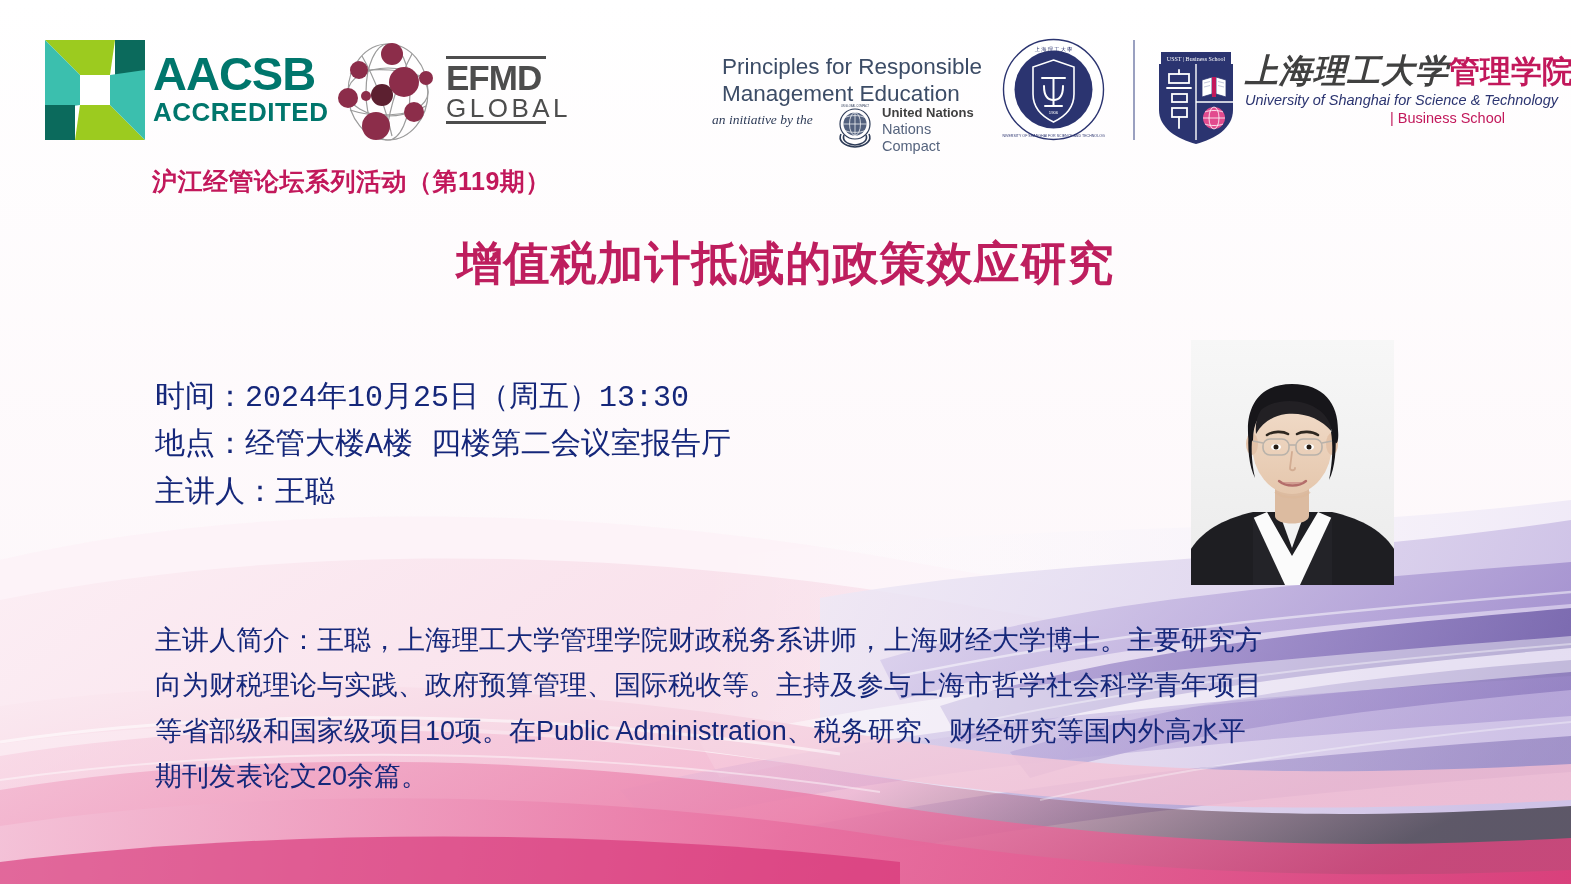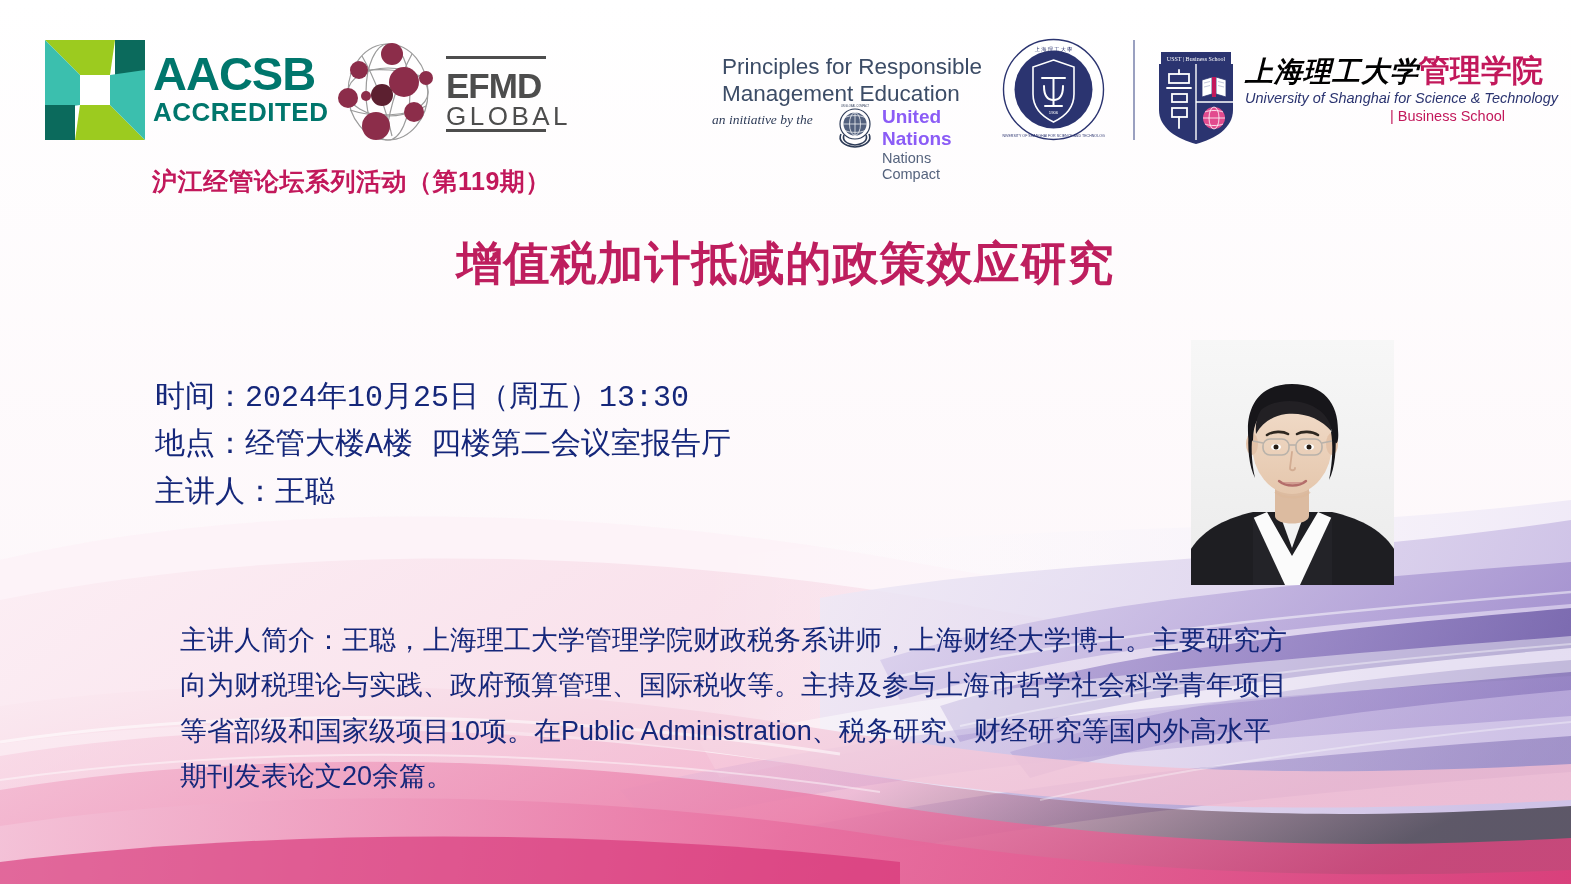--- a/index.html
+++ b/index.html
@@ -21,40 +21,40 @@
   .aacsb-mark{position:absolute;left:0;top:0;width:100px;height:100px;}
   .aacsb-text{position:absolute;left:108px;top:12px;width:215px;}
   .aacsb-name{font-size:47px;font-weight:bold;color:#00766C;letter-spacing:-1px;line-height:0.95;font-family:"Liberation Sans",sans-serif;}
   .aacsb-sub{font-size:26px;font-weight:bold;color:#00766C;letter-spacing:0.5px;line-height:1.05;margin-top:2px;}
 
   
   .efmd{position:absolute;left:334px;top:38px;width:215px;height:108px;}
   .efmd-globe{position:absolute;left:0;top:2px;width:108px;height:104px;}
   .efmd-text{position:absolute;left:112px;top:18px;width:100px;}
   .efmd-rule{height:3px;background:#4d4d4d;width:100%;}
-  .efmd-main{font-size:35px;font-weight:bold;color:#4d4d4d;letter-spacing:-1px;line-height:1.0;padding-top:9px;font-family:"Liberation Sans",sans-serif;}
+  .efmd-main{font-size:35px;font-weight:bold;color:#4d4d4d;letter-spacing:-1px;line-height:1.0;padding-top:1px;font-family:"Liberation Sans",sans-serif;}
   .efmd-sub{font-size:26px;color:#4d4d4d;letter-spacing:3.5px;line-height:1.0;font-family:"Liberation Sans",sans-serif;}
 
   
   .prme{position:absolute;left:566px;top:48px;width:410px;height:104px;}
   .prme-word{position:absolute;left:0;top:6px;font-size:47px;font-weight:bold;color:#2d3b57;letter-spacing:-1.5px;font-family:"Liberation Sans",sans-serif;}
   .prme-tag{position:absolute;left:156px;top:6px;width:270px;font-size:22.5px;color:#3c4c66;line-height:1.18;font-family:"Liberation Sans",sans-serif;}
   .prme-init{position:absolute;left:146px;top:64px;font-size:13.5px;font-style:italic;color:#2d3b57;font-family:"Liberation Serif",serif;}
   .un-globe{position:absolute;left:265px;top:54px;width:48px;height:48px;}
   .un-text{position:absolute;left:316px;top:58px;width:100px;}
-  .un-l1{font-size:19px;font-weight:bold;color:#8b5cf6;line-height:1.15;}
+  .un-l1{font-size:13px;font-weight:bold;color:#404040;line-height:1.15;}
   .un-l2{font-size:14.5px;color:#55637d;line-height:1.15;}
 
   
   .usst-crest{position:absolute;left:1002px;top:38px;width:103px;height:103px;}
   .usst-div{position:absolute;left:1133px;top:40px;width:2px;height:100px;background:#9aa0c0;}
   .bs-shield{position:absolute;left:1155px;top:52px;width:82px;height:93px;}
   .bs-text{position:absolute;left:1245px;top:55px;width:260px;}
   .bs-cn{font-size:0;line-height:1;white-space:nowrap;}
-  .bs-cn .cn-a{font-size:28px;font-weight:bold;color:#000000;font-family:"Liberation Serif",serif;letter-spacing:1px;font-style:italic;}
+  .bs-cn .cn-a{font-size:33px;font-weight:bold;color:#404040;font-family:"Liberation Serif",serif;letter-spacing:1px;font-style:italic;}
   .bs-cn .cn-b{font-size:31px;font-weight:bold;color:#c2185b;font-family:"Liberation Sans",sans-serif;letter-spacing:0px;}
   .bs-en{font-size:14.5px;color:#2b3470;text-align:right;line-height:1.25;margin-top:3px;white-space:nowrap;font-style:italic;}
   .bs-en2{font-size:14.5px;color:#c2185b;text-align:right;line-height:1.25;white-space:nowrap;}
 
   
   .series-title{
     position:absolute;left:152px;top:165px;
     font-size:25px;font-weight:bold;color:#c2185b;
     font-family:"Liberation Sans",sans-serif;letter-spacing:0.5px;
   }
@@ -69,21 +69,21 @@
   .info-row{font-size:30px;color:#15277a;line-height:1.58;white-space:nowrap;font-family:Liberation Mono, monospace;}
 
   
   .portrait{
     position:absolute;left:1191px;top:340px;width:203px;height:245px;
     overflow:hidden;background:#f3f3f3;
   }
   .portrait svg{display:block;width:203px;height:245px;}
 
   
-  .bio{position:absolute;left:155px;top:618px;width:1250px;margin-left:25px;}
+  .bio{position:absolute;left:155px;top:618px;width:1250px;}
   .bio-line{font-size:27px;color:#15277a;line-height:1.68;white-space:nowrap;font-family:"Liberation Sans",sans-serif;}
 </style>
 </head>
 <body>
 
 <div id="poster">
 
   <svg class="bg-layer" viewBox="0 0 1571 884" preserveAspectRatio="none">
     <defs>
       <linearGradient id="gPinkSoft" x1="0" y1="0" x2="1" y2="0.3">

